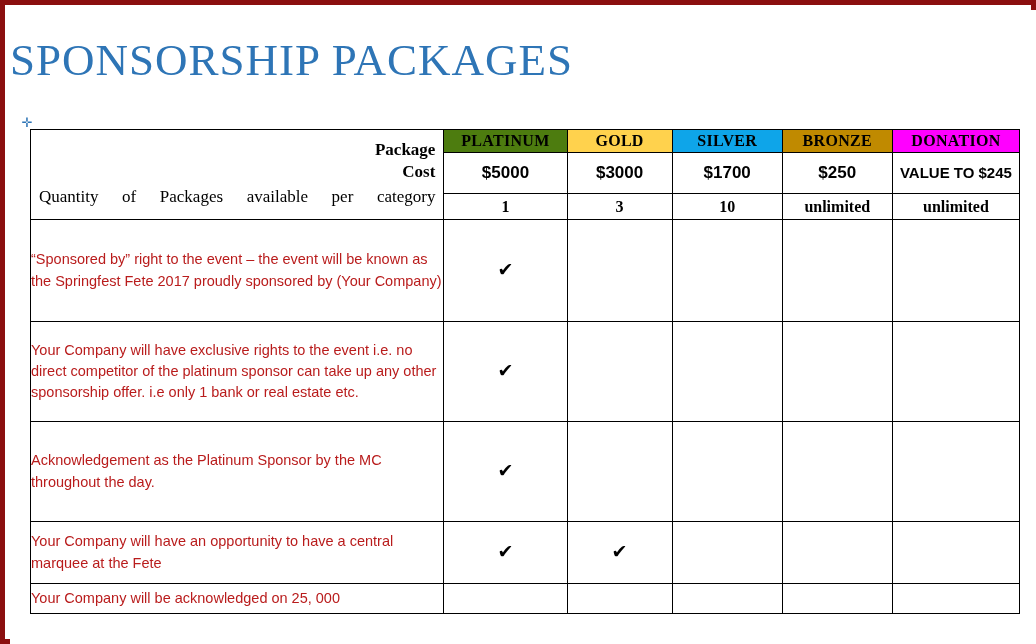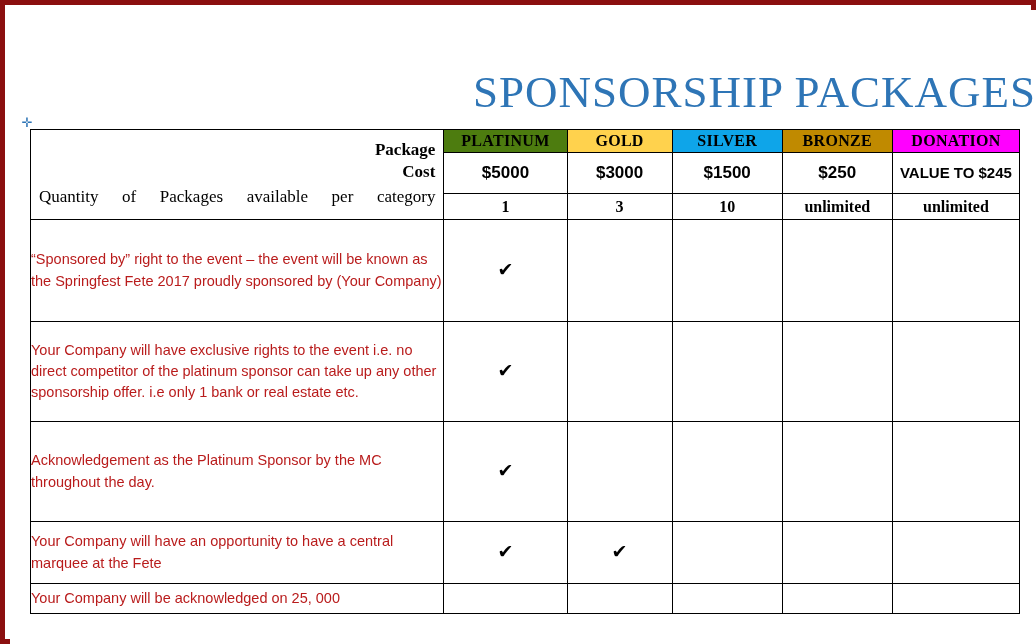--- a/index.html
+++ b/index.html
@@ -25,26 +25,26 @@
   }
   .page-inner {
     position: absolute;
     left: 5px; top: 5px;
     width: 1026px;
     height: 634px;
     background: #ffffff;
     overflow: hidden;
   }
   .doc-title {
-    text-align: right;
+    text-align: left;
     font-family: "Liberation Serif", serif;
     font-size: 45px;
     color: #2e75b6;
     letter-spacing: 1px;
-    margin-top: 56px;
+    margin-top: 24px;
     margin-bottom: 0;
     font-weight: normal;
     white-space: nowrap;
   }
   .move-handle {
     position: absolute;
     left: 10px;
     top: 106px;
     width: 14px;
     height: 14px;
@@ -190,21 +190,21 @@
             </td>
             <td class="tier-head tier-plat">PLATINUM</td>
             <td class="tier-head tier-gold">GOLD</td>
             <td class="tier-head tier-silver">SILVER</td>
             <td class="tier-head tier-bronze">BRONZE</td>
             <td class="tier-head tier-don">DONATION</td>
           </tr>
           <tr>
             <td class="cost-cell">$5000</td>
             <td class="cost-cell">$3000</td>
-            <td class="cost-cell">$1500</td>
+            <td class="cost-cell">$1700</td>
             <td class="cost-cell">$250</td>
             <td class="cost-cell small">VALUE TO $245</td>
           </tr>
           <tr>
             <td class="qty-cell">1</td>
             <td class="qty-cell">3</td>
             <td class="qty-cell">10</td>
             <td class="qty-cell">unlimited</td>
             <td class="qty-cell">unlimited</td>
           </tr>

